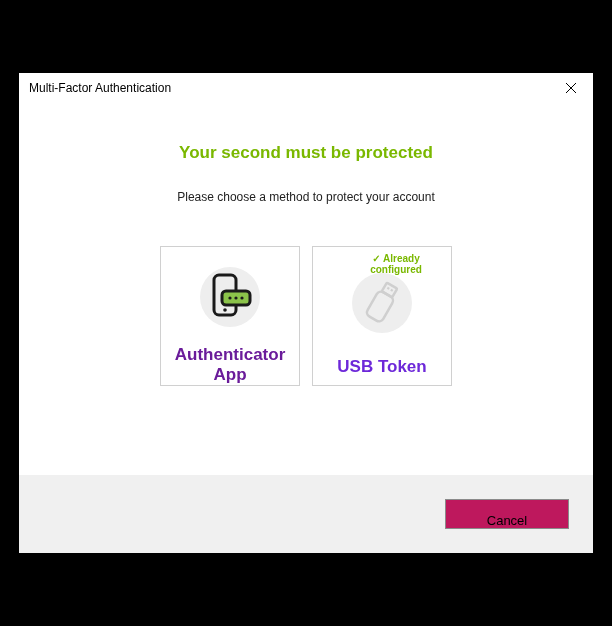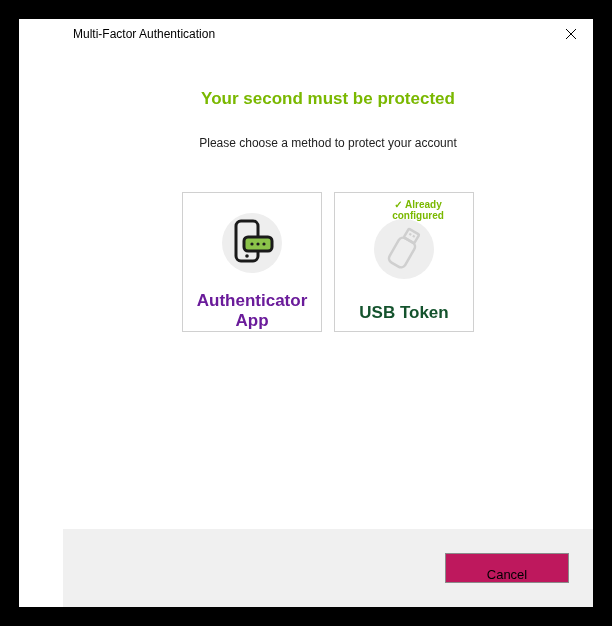--- a/index.html
+++ b/index.html
@@ -7,26 +7,25 @@
       width: 612px;
       height: 626px;
       background: #000;
       font-family: "Segoe UI", Tahoma, sans-serif;
       display: flex;
       align-items: center;
       justify-content: center;
     }
     .window {
       width: 574px;
-      height: 588px;
+      height: 480px;
       background: #fff;
       display: flex;
       flex-direction: column;
       position: relative;
-      padding-left: 44px;
     }
     .titlebar {
       height: 30px;
       display: flex;
       align-items: center;
       justify-content: space-between;
       padding-left: 10px;
       padding-right: 0;
       color: #000;
       font-size: 12px;
@@ -89,21 +88,21 @@
       display: flex;
       align-items: center;
       justify-content: center;
     }
     .option-card .label {
       margin-top: 20px;
       font-size: 17px;
       font-weight: bold;
     }
     .label-app { color: #6a1b9a; }
-    .label-token { color: #14532d; }
+    .label-token { color: #6d28d9; }
     .icon-circle-bg {
       position: absolute;
       width: 60px;
       height: 60px;
       border-radius: 50%;
       background: #eeeeee;
       z-index: 0;
     }
     .icon-wrap svg { position: relative; z-index: 1; }
     .footer {

